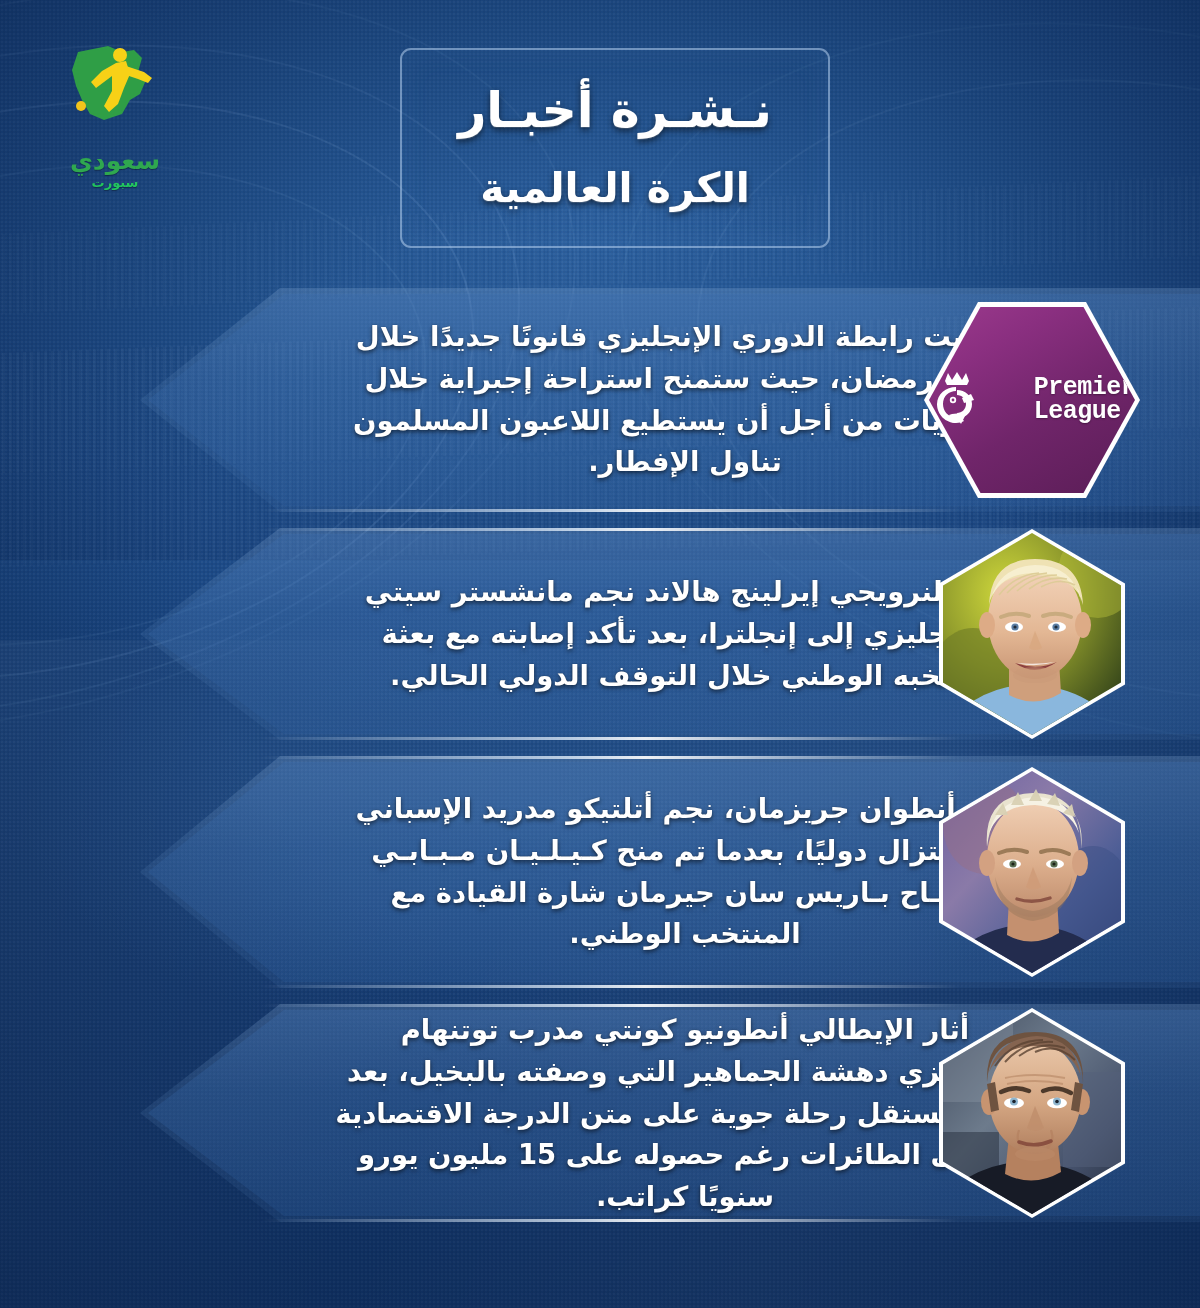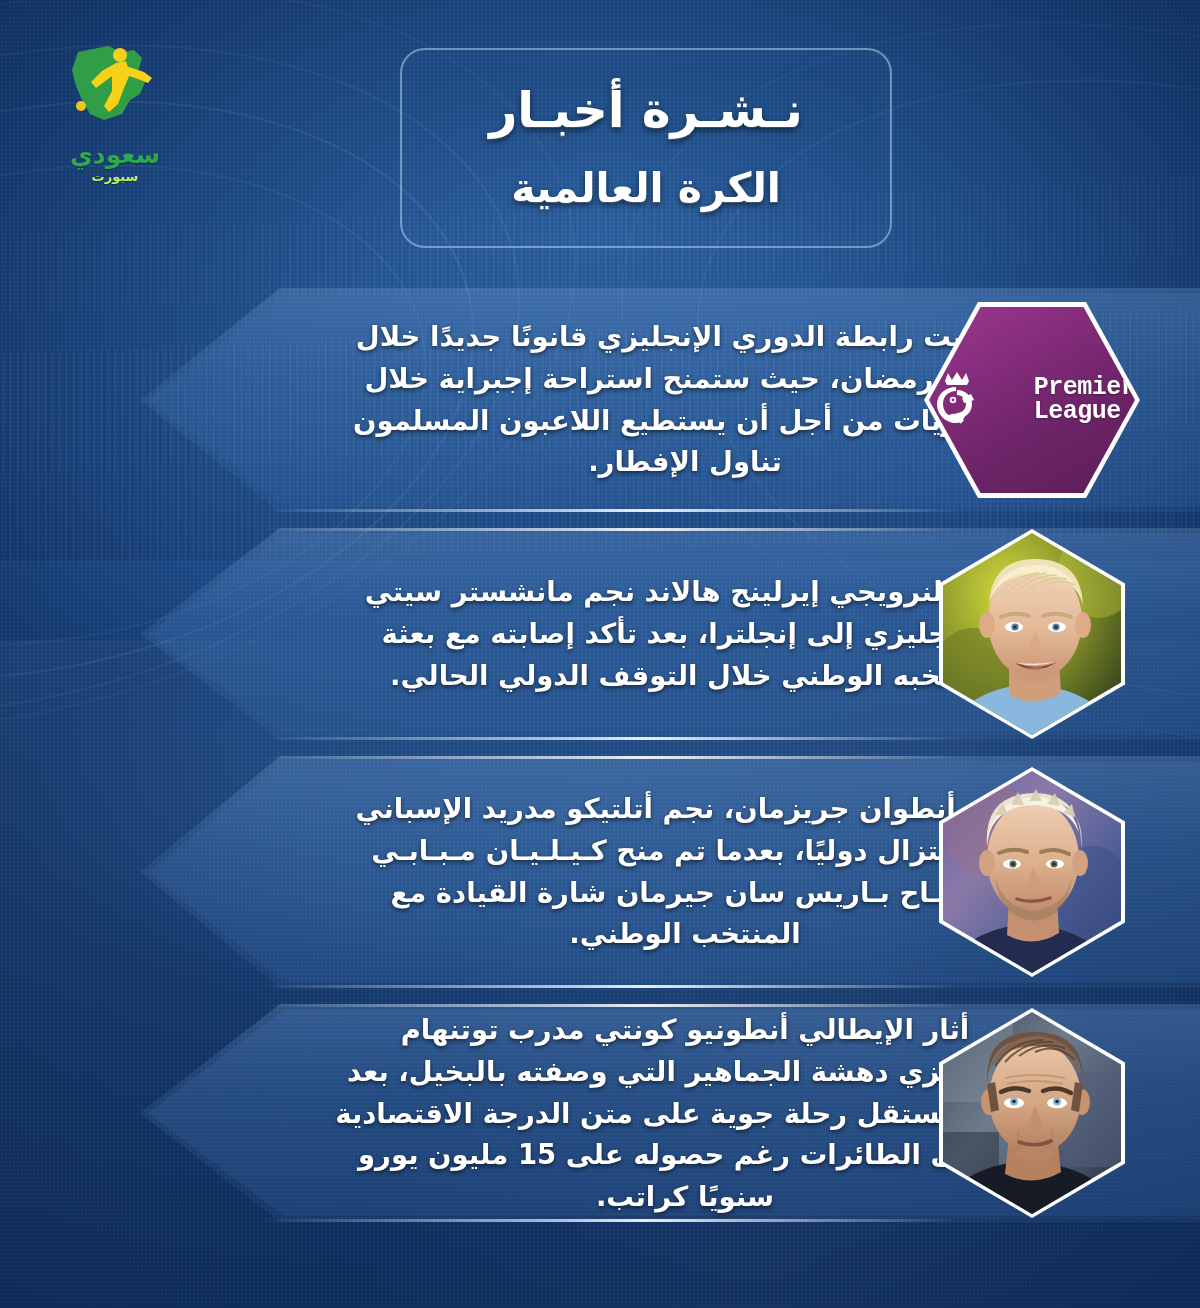--- a/index.html
+++ b/index.html
@@ -82,35 +82,35 @@
 
   
   .logo{
     position:absolute; left:55px; top:42px;
     width:120px; height:130px;
     z-index:8; text-align:center;
   }
   .logo-mark{ width:110px; height:88px; margin:0 auto; position:relative; }
   .logo-name{
     font-size:25px; font-weight:bold; color:#2fa84f; line-height:1;
-    margin-top:12px; letter-spacing:-1px;
+    margin-top:18px; letter-spacing:-1px;
     text-shadow:0 1px 1px rgba(0,0,0,.35);
   }
   .logo-sub{
-    font-size:13px; font-weight:bold; color:#bef264; line-height:1;
+    font-size:13px; font-weight:bold; color:#22c55e; line-height:1;
     margin-top:3px; letter-spacing:1px;
     text-shadow:0 1px 1px rgba(0,0,0,.35);
   }
 
   
   .title-box{
     position:absolute; left:400px; top:48px;
-    width:492px; height:200px;
+    width:430px; height:200px;
     border:2px solid rgba(183,209,240,.55);
-    border-radius:25px;
+    border-radius:11px;
     display:flex; flex-direction:column;
     align-items:center; justify-content:center;
     z-index:8;
     box-shadow:inset 0 0 30px rgba(120,175,240,.08);
   }
   .title-l1{
     font-size:49px; font-weight:bold; color:#fff;
     letter-spacing:2px; line-height:1.15;
     text-shadow:0 3px 6px rgba(0,0,0,.55), 0 1px 0 rgba(255,255,255,.25);
     white-space:nowrap;

